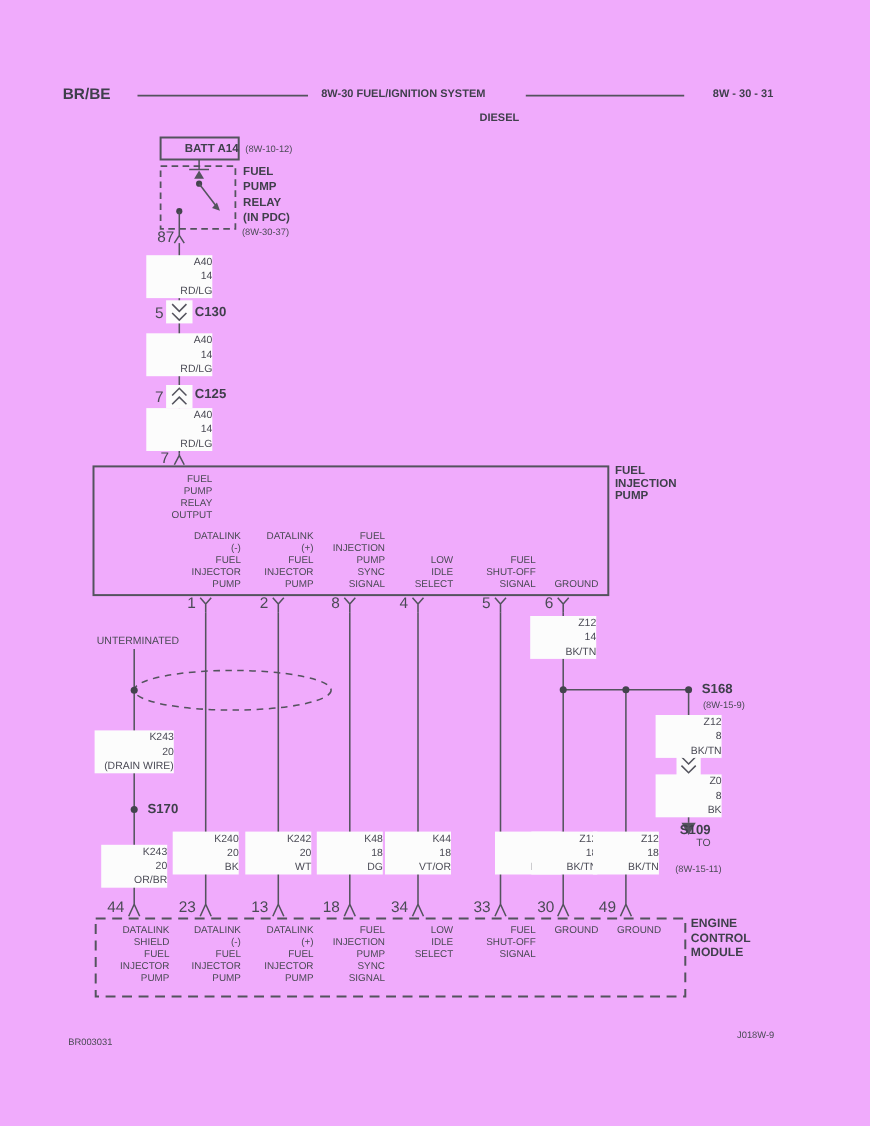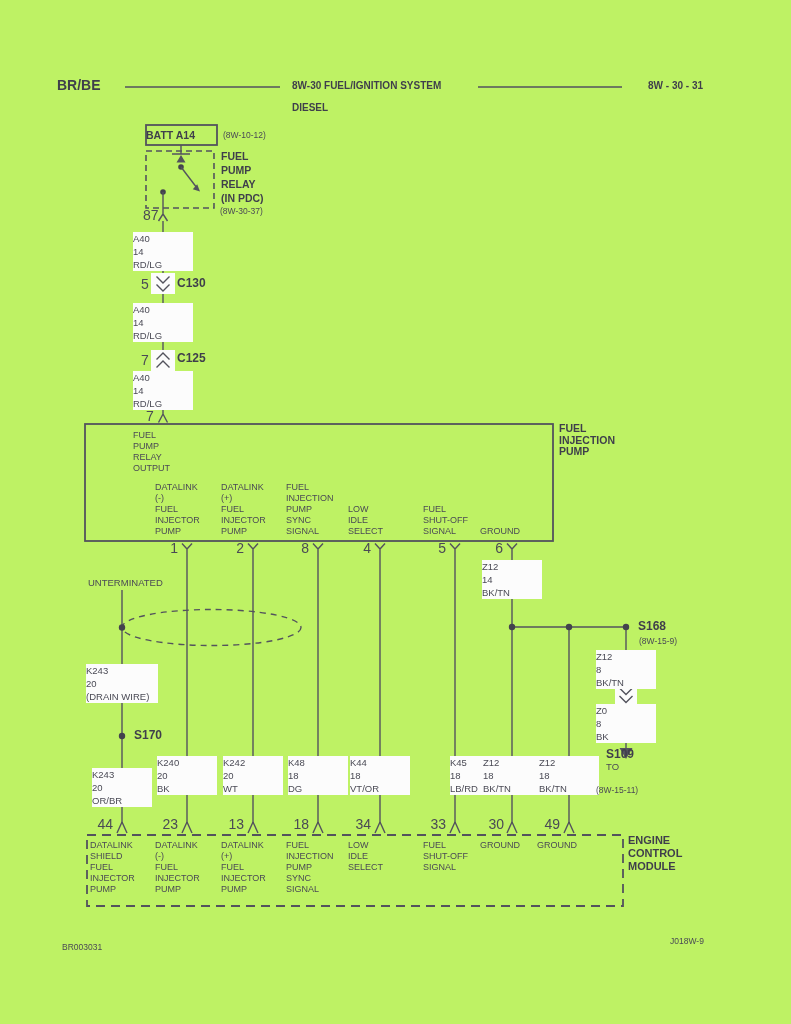--- a/index.html
+++ b/index.html
@@ -1,20 +1,20 @@
 <!DOCTYPE html>
 <html><head>
 <meta charset="utf-8">
 <style>
   html,body{margin:0;padding:0;background:#e8e8e8;}
-  .page{position:relative;width:791px;height:1024px;background:#bef264;overflow:hidden;
+  .page{position:relative;width:791px;height:1024px;background:#f0abfc;overflow:hidden;
         font-family:"Liberation Sans",sans-serif;color:#4a4a55;}
   svg.lines{position:absolute;left:0;top:0;width:791px;height:1024px;}
   .t{position:absolute;white-space:pre-line;}
-  .c{text-align:left;}
+  .c{text-align:right;}
   .r{text-align:right;}
   .b{font-weight:bold;color:#3f3f4b;}
   .s85{font-size:8.5px;line-height:10px;}
   .s9{font-size:9px;line-height:11px;}
   .w{font-size:9.5px;line-height:13px;}
   .n{font-size:14px;line-height:10px;}
   .nm{font-size:12px;line-height:13px;}
   .onwire{background:#fcfcfc;}
   .hdr{font-size:10px;line-height:14px;}
 </style>

